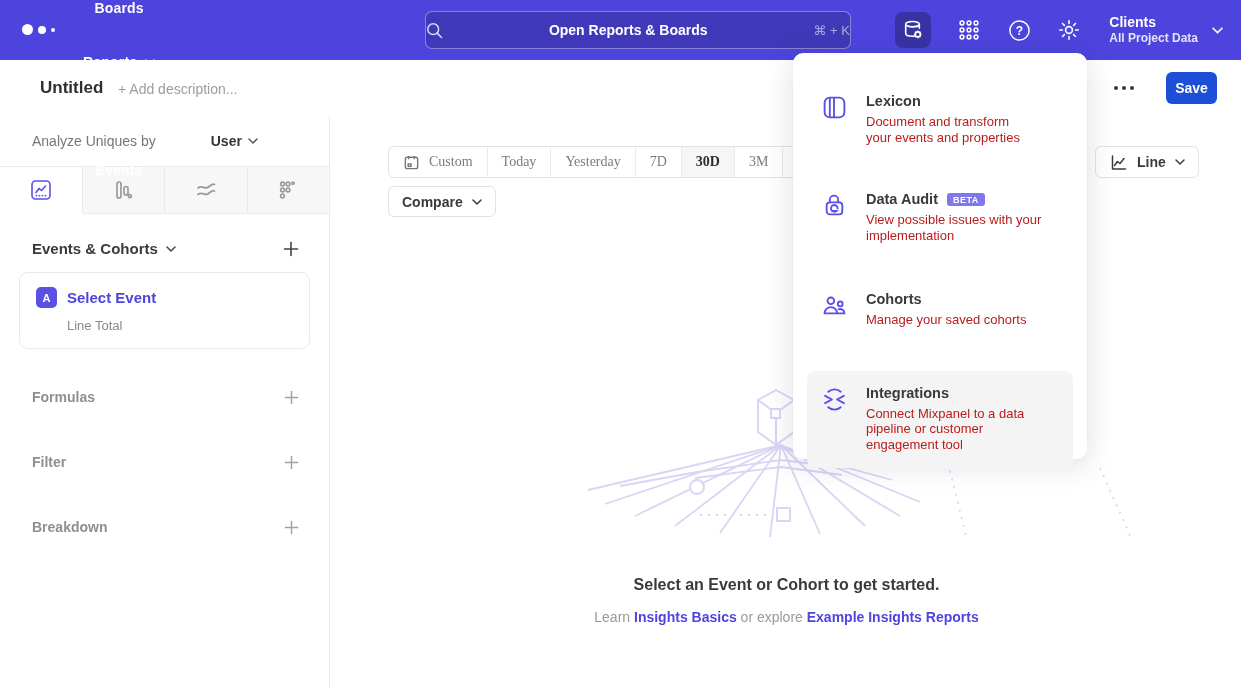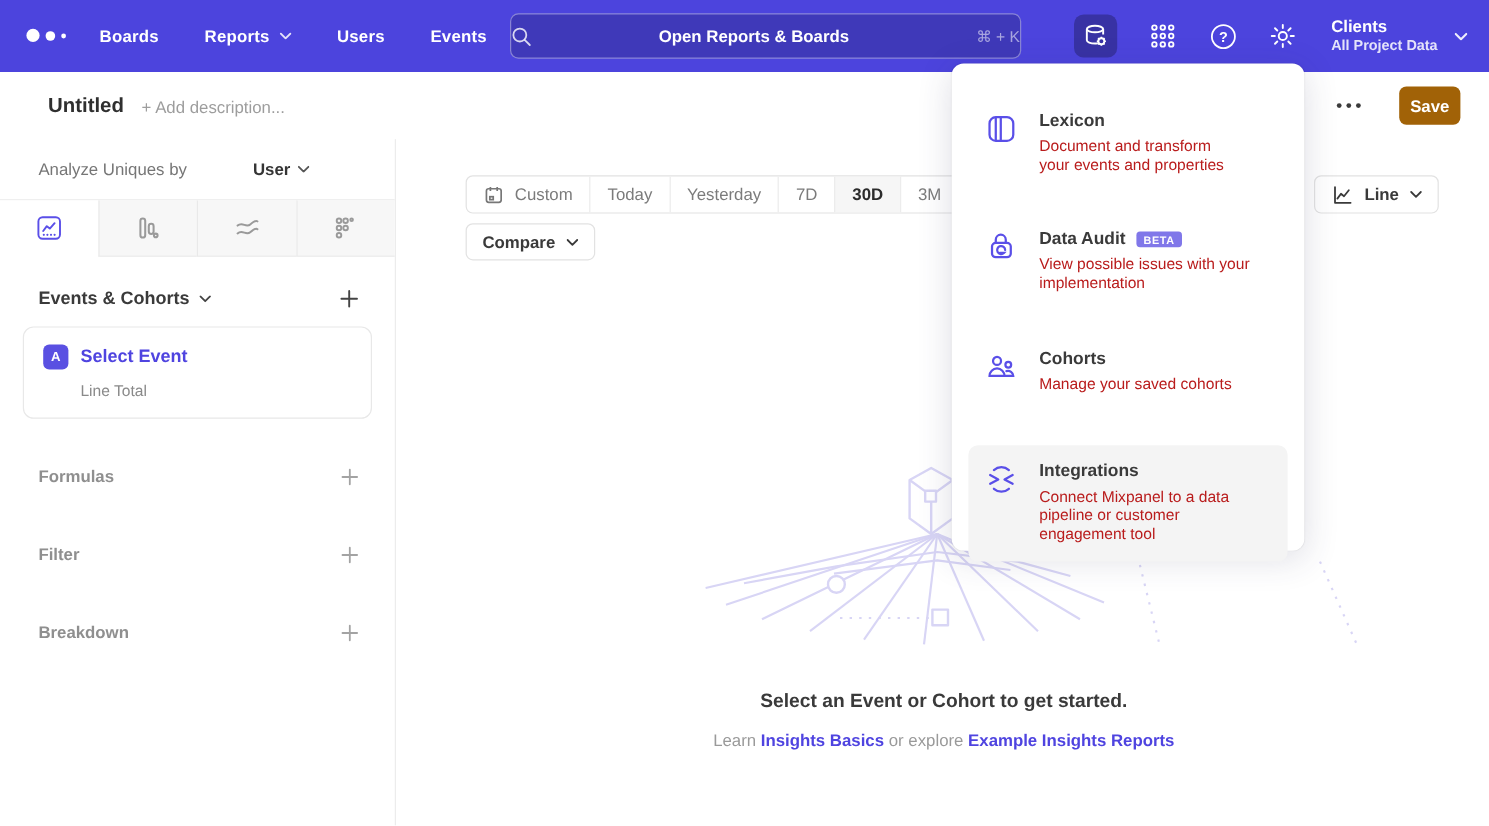--- a/index.html
+++ b/index.html
@@ -10,21 +10,21 @@
     -webkit-font-smoothing:antialiased;
   }
   svg { display:block; }
 
   
   .topnav { position:absolute; top:0; left:0; width:1241px; height:60px; background:#4c44dd; z-index:20; }
   .logo { position:absolute; left:22px; top:24px; display:flex; align-items:center; gap:5px; cursor:pointer; }
   .logo .d1{width:11px;height:11px;border-radius:50%;background:#fff;}
   .logo .d2{width:8px;height:8px;border-radius:50%;background:#fff;}
   .logo .d3{width:4px;height:4px;border-radius:50%;background:#fff;}
-  .nav-links { position:absolute; left:83px; top:0; height:60px; display:flex; align-items:center; gap:38px; }
+  .nav-links { position:absolute; left:83px; top:0; height:60px; display:flex; align-items:center; gap:38px;flex-direction:column; }
   .nav-link { color:#fff; font-size:14px; font-weight:700; display:flex; align-items:center; gap:8px; cursor:pointer; letter-spacing:.2px; }
   .nav-link .chev { opacity:.85; }
 
   .searchbar {
     position:absolute; left:425px; top:11px; width:426px; height:38px;
     border:1px solid rgba(255,255,255,.38); background:rgba(0,0,0,.16);
     border-radius:7px; display:flex; align-items:center; justify-content:space-between; gap:11px;
     cursor:text;
   }
   .search-text { color:#fff; font-size:14px; font-weight:700; }
@@ -38,21 +38,21 @@
   .clients-proj { color:rgba(255,255,255,.85); font-size:12px; font-weight:700; line-height:15px; }
   .clients .chev { color:rgba(255,255,255,.85); }
 
   
   .header { position:absolute; top:60px; left:0; width:1241px; height:56px; background:#fff; }
   .report-title { position:absolute; left:40px; top:18px; font-size:17px; font-weight:700; color:#2f2f2f; cursor:text; }
   .report-desc { position:absolute; left:118px; top:21px; font-size:14px; color:#9d9d9d; cursor:text; }
   .hdr-right { position:absolute; right:24px; top:12px; display:flex; align-items:center; gap:30px; }
   .dots3 { display:flex; gap:4px; cursor:pointer; padding:6px 2px; }
   .dots3 i { width:4px; height:4px; border-radius:50%; background:#3a3a3a; }
-  .save-btn { width:51px; height:32px; border:none; border-radius:6px; background:#a16207; color:#fff;
+  .save-btn { width:51px; height:32px; border:none; border-radius:6px; background:#1d4ed8; color:#fff;
     font-size:14px; font-weight:700; font-family:inherit; cursor:default; }
 
   
   .sidebar { position:absolute; top:116px; left:0; width:330px; bottom:0; background:#fff; border-right:1px solid #ececec; }
   .analyze { height:50px; display:flex; align-items:center; padding-left:32px; font-size:14px; color:#767676; gap:7px; }
   .analyze .val { color:#353535; font-weight:700; margin-left:2px; display:flex; align-items:center; gap:6px; cursor:pointer;padding-left:46px; }
   .tabs { display:flex; height:48px; border-top:1px solid #ececec; }
   .tab { flex:1; display:flex; align-items:center; justify-content:center; background:#f7f7f7;
     border-left:1px solid #e9e9e9; border-bottom:1px solid #ececec; cursor:pointer; }
   .tab:first-child { border-left:none; }
@@ -67,21 +67,21 @@
   .event-sub { color:#8a8a8a; font-size:13px; margin:10px 0 0 31px; }
   .side-section { display:flex; justify-content:space-between; align-items:center; padding:0 30px 0 32px; margin-top:49px;
     color:#8f8f8f; font-size:14px; font-weight:700; }
   .plus-btn { cursor:pointer; display:flex; }
 
   
   .main { position:absolute; left:331px; top:116px; right:0; bottom:0; background:#fff; }
   .date-control { position:absolute; left:57px; top:30px; height:32px; display:flex; border:1px solid #e2e2e2;
     border-radius:6px; background:#fff; overflow:hidden; }
   .date-seg { display:flex; align-items:center; padding:0 14px; font-size:14px; color:#7b7b7b;
-    border-left:1px solid #ececec; cursor:pointer; white-space:nowrap; gap:9px; }
+    border-left:1px solid #ececec; cursor:pointer; white-space:nowrap; gap:9px;font-family:Liberation Serif, serif; }
   .date-seg:first-child { border-left:none; }
   .date-seg.selected { color:#2c2c2c; font-weight:700; background:#f6f6f6; }
   .compare-btn { position:absolute; left:57px; top:70px; height:31px; border:1px solid #e2e2e2; border-radius:6px;
     display:flex; align-items:center; padding:12px 13px; gap:9px; font-size:14px; font-weight:600; color:#3a3a3a; background:#fff; cursor:pointer; }
   .mini-dd { position:absolute; left:664px; top:30px; width:90px; height:32px; border:1px solid #e8e8e8; border-radius:6px;
     display:flex; align-items:center; justify-content:flex-end; padding-right:13px; background:#fff; cursor:pointer; color:#3a3a3a; }
   .line-btn { position:absolute; left:764px; top:30px; height:32px; border:1px solid #e2e2e2; border-radius:6px;
     display:flex; align-items:center; padding:0 13px; gap:9px; font-size:14px; font-weight:600; color:#3a3a3a; background:#fff; cursor:pointer; }
 
   .illustration { position:absolute; left:249px; top:252px; pointer-events:none; }

